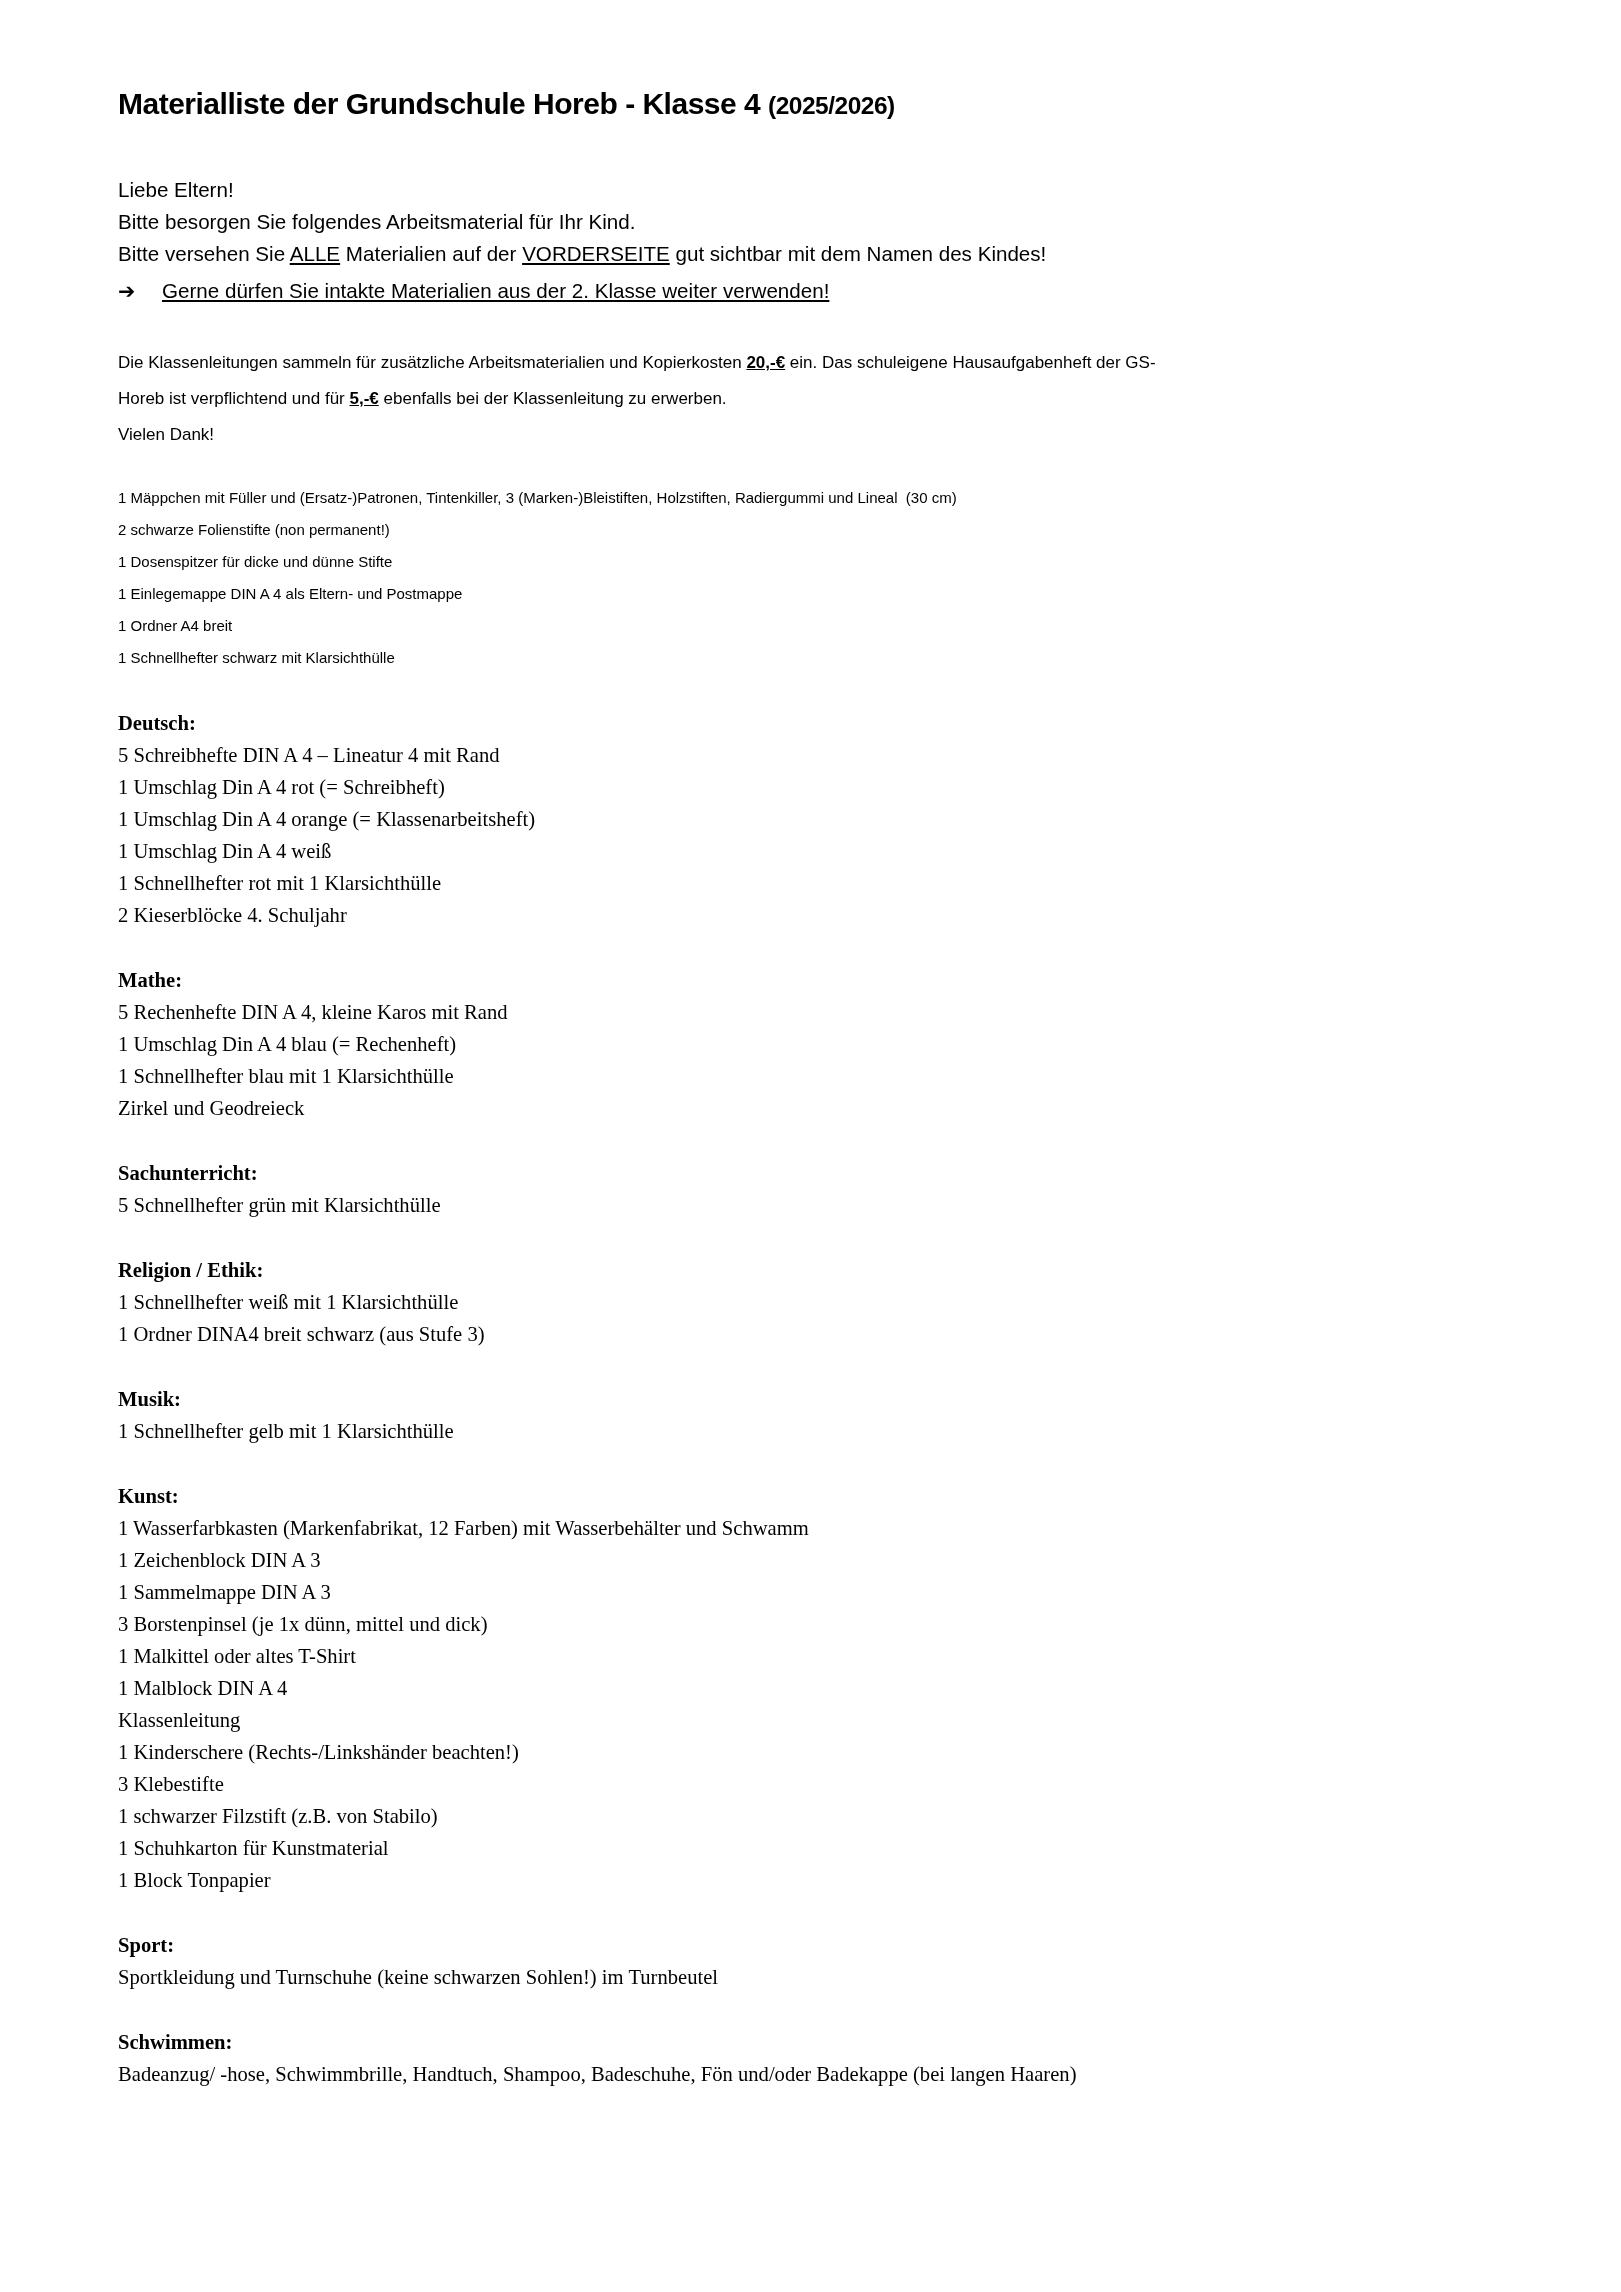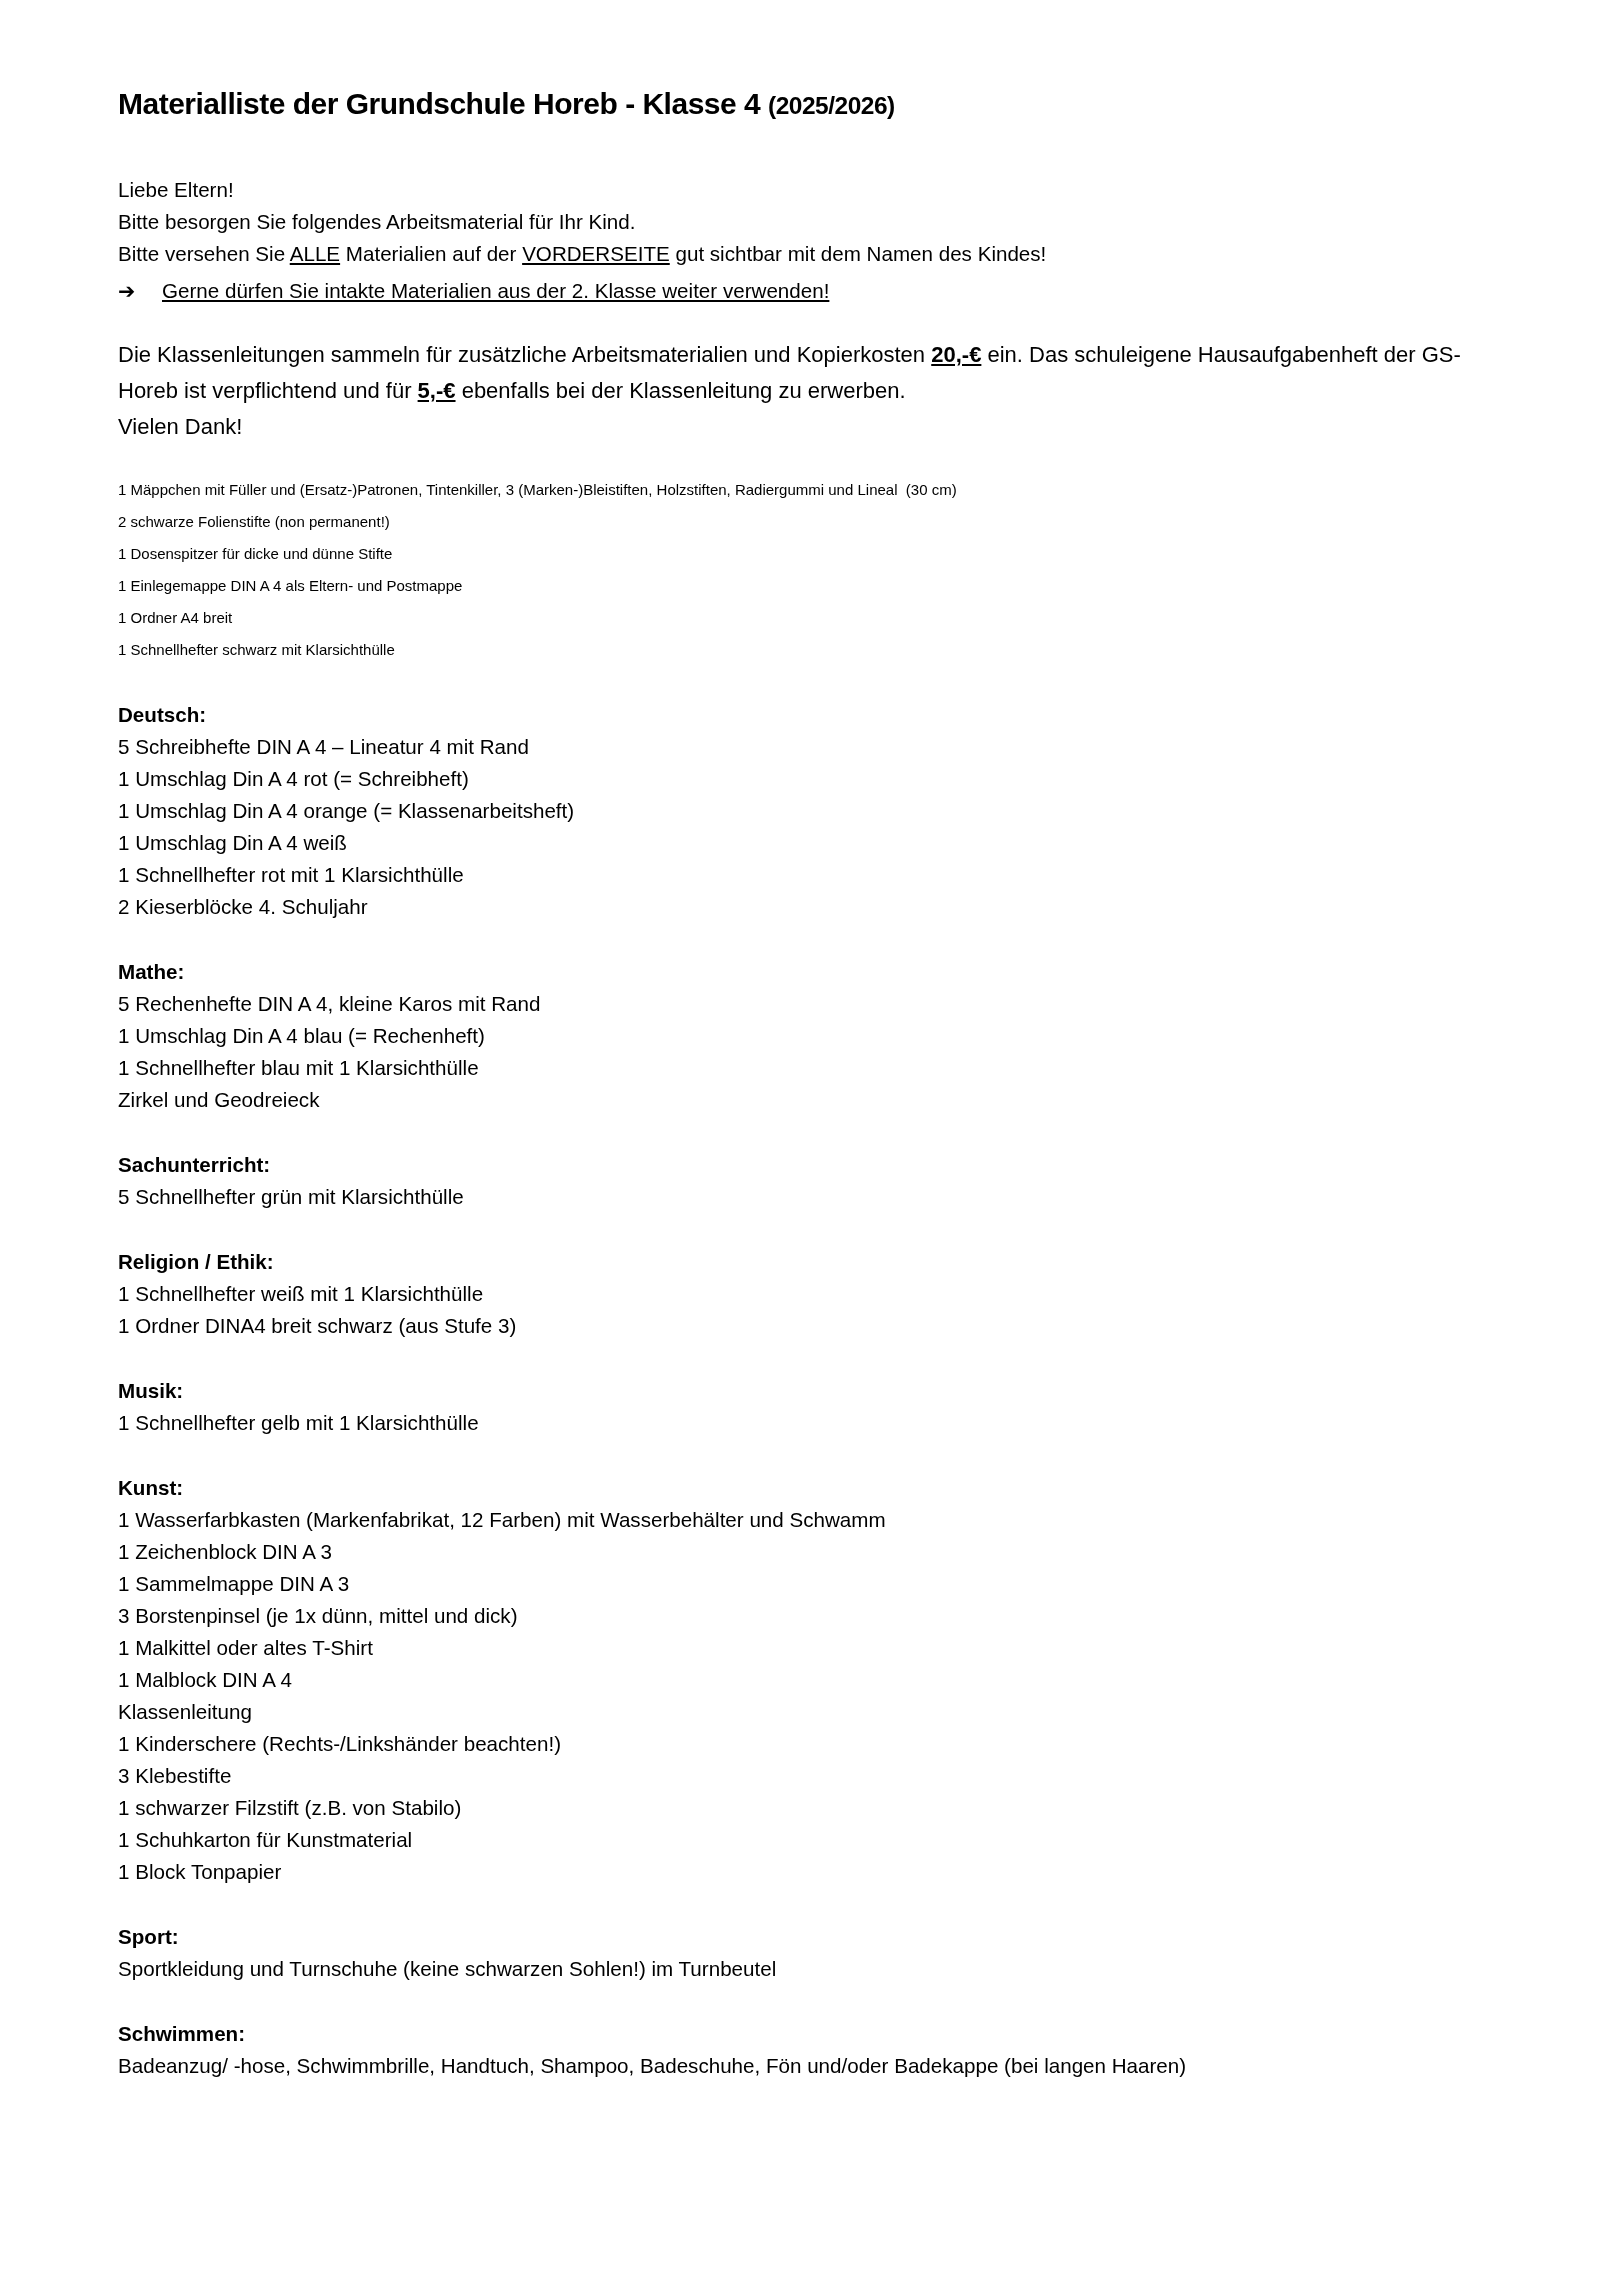--- a/index.html
+++ b/index.html
@@ -37,39 +37,40 @@
     display: flex;
     margin-top: 4.9px;
   }
   .arrow-glyph {
     width: 44px;
     flex: 0 0 44px;
     font-family: "DejaVu Sans", sans-serif;
     font-weight: bold;
   }
   .fee {
-    margin-top: 30px;
-    font-size: 22px;
+    margin-top: 38px;
+    font-size: 17px;
     line-height: 36px;
   }
   .nowrap { white-space: nowrap; }
   .amount {
     font-weight: bold;
     text-decoration: underline;
   }
   .list {
     margin-top: 29px;
     font-size: 15px;
     line-height: 32px;
   }
   .list .item { white-space: pre; }
   .section {
     margin-top: 33px;
     font-size: 20.6px;
     line-height: 32px;
+    font-family: Liberation Serif, serif;
   }
   .section .heading { font-weight: bold; }
   .section .item { white-space: pre; }
 </style>
 </head>
 <body>
 
 <div class="page">
   <div class="content">
 

